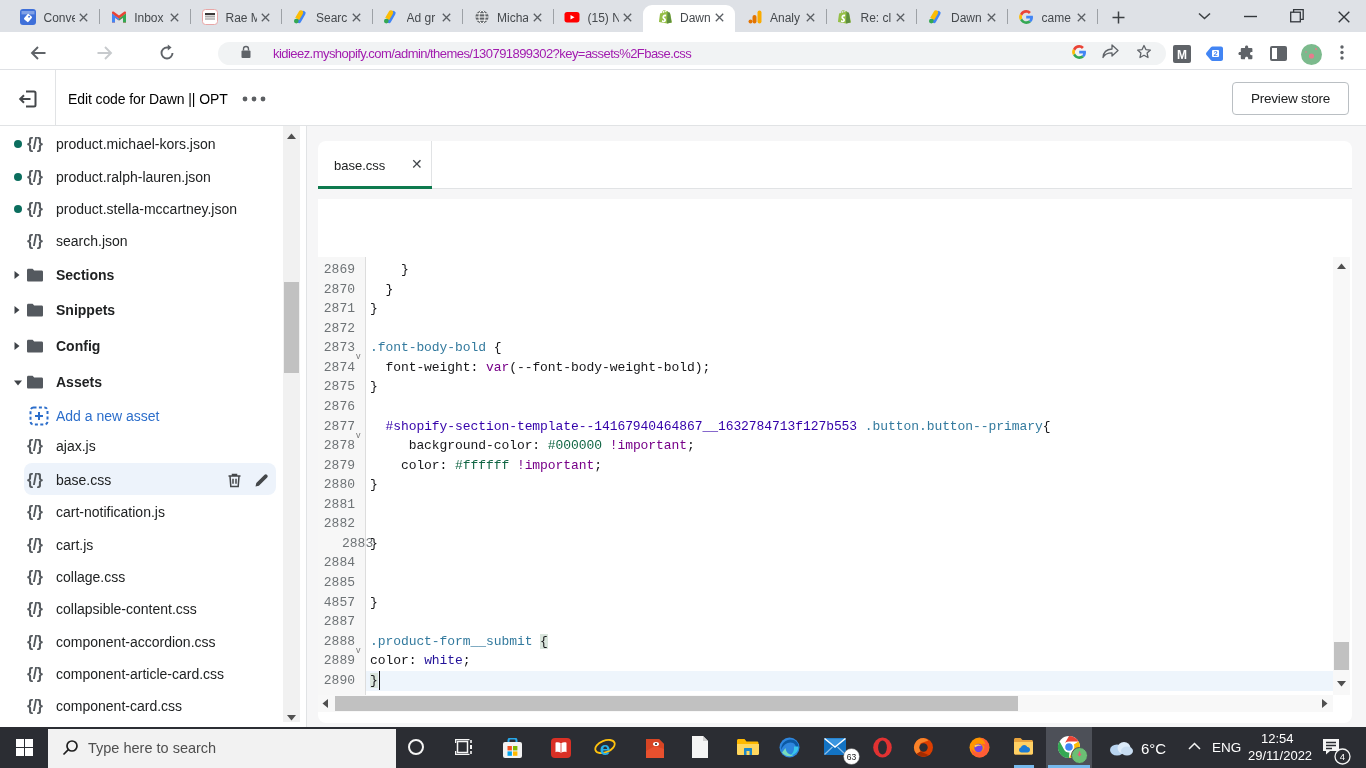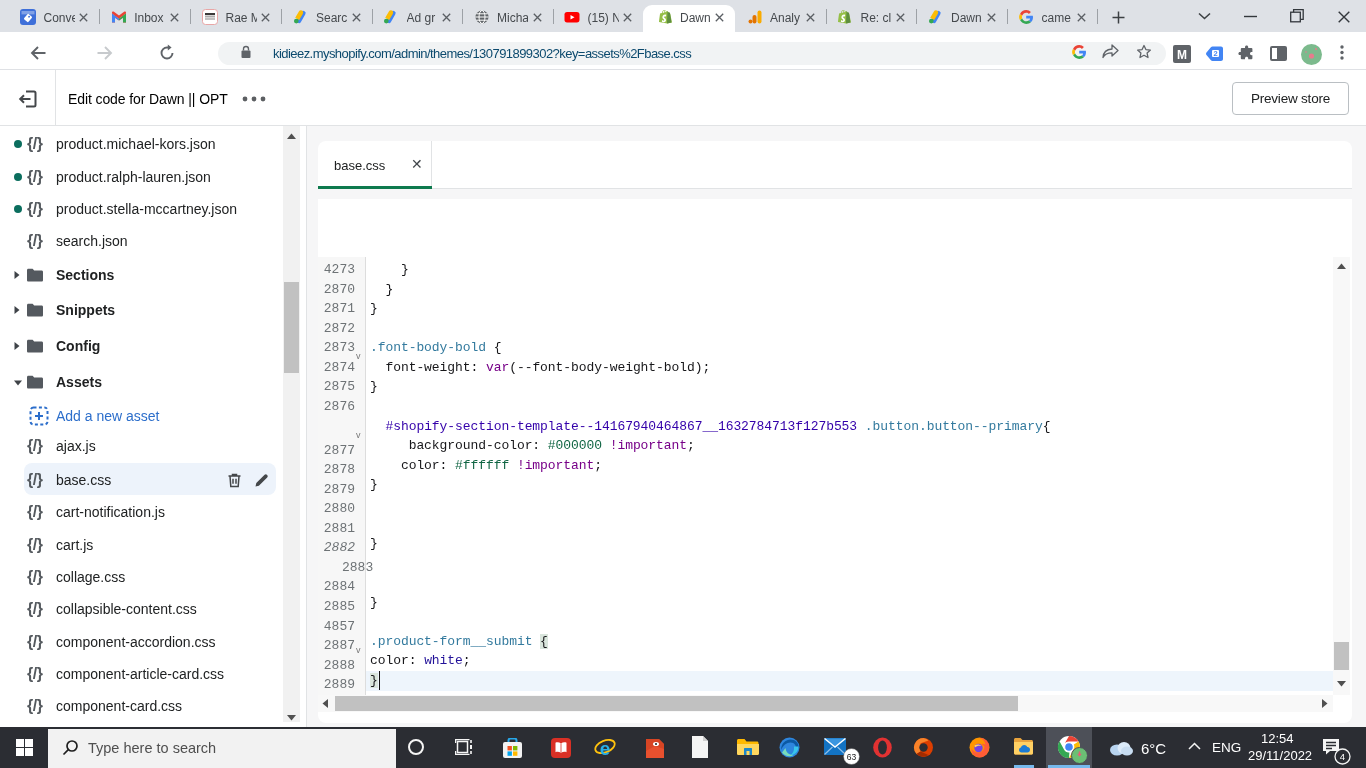--- a/index.html
+++ b/index.html
@@ -12,21 +12,21 @@
 .tabtitle { position:absolute; top:11px; font-size:12px; color:#45494d; white-space:nowrap; overflow:hidden; width:31px; }
 .tabx { position:absolute; top:13px; }
 .tabsep { position:absolute; top:9px; width:1px; height:15px; background:#9da1a6; }
 .fav { position:absolute; top:9px; width:16px; height:16px; }
 #activetab { position:absolute; left:643px; top:5px; width:92px; height:27px; background:#fff; border-radius:9px 9px 0 0; }
 .winglyph { position:absolute; color:#33373c; }
 
 
 #toolbar { position:absolute; top:32px; left:0; width:1366px; height:38px; background:#fff; border-bottom:1px solid #dfe1e5; }
 #omnibox { position:absolute; left:218px; top:42px; width:948px; height:23px; background:#f1f3f4; border-radius:12px; }
-#url { position:absolute; left:273px; top:46px; font-size:13px; color:#0c4a6e; letter-spacing:-0.55px; }
+#url { position:absolute; left:273px; top:46px; font-size:13px; color:#a21caf; letter-spacing:-0.55px; }
 .tbi { position:absolute; }
 
 
 #pageheader { position:absolute; top:70px; left:0; width:1366px; height:56px; background:#fff; border-bottom:1px solid #e1e3e5; }
 #hdrdivider { position:absolute; left:55px; top:70px; width:1px; height:56px; background:#e1e3e5; }
 #hdrtitle { position:absolute; left:68px; top:91px; font-size:14px; letter-spacing:-0.1px; color:#000000; }
 #hdrdots { position:absolute; left:242px; top:96px; }
 #previewbtn { position:absolute; left:1232px; top:82px; width:117px; height:33px; background:#fff; border:1px solid #babfc3; border-radius:4px; font-size:13.5px; letter-spacing:-0.2px; font-weight:500; color:#202223; text-align:center; line-height:31px; }
 
 
@@ -536,34 +536,34 @@
     <div class="ftab"></div>
     <div style="position:absolute;left:16px;top:17px;font-size:13px;color:#202223;">base.css</div>
     <div style="position:absolute;left:93px;top:15px;font-size:14px;color:#42474c;">✕</div>
     <div id="greenline"></div>
   </div>
   <div id="mainpanel">
     <div id="editor">
       <div id="activeline"></div>
       <div id="gutter"></div>
       <div id="gutternums">
-          <div style="height:19.571px;">4273</div>
+          <div style="height:19.571px;">2869</div>
           <div style="height:19.571px;">2870</div>
           <div style="height:19.571px;">2871</div>
           <div style="height:19.571px;">2872</div>
           <div style="height:19.571px;">2873</div>
           <div style="height:19.571px;">2874</div>
           <div style="height:19.571px;">2875</div>
           <div style="height:19.571px;">2876</div>
-          <div style="height:19.571px;margin-top:24px;">2877</div>
+          <div style="height:19.571px;">2877</div>
           <div style="height:19.571px;">2878</div>
           <div style="height:19.571px;">2879</div>
           <div style="height:19.571px;">2880</div>
           <div style="height:19.571px;">2881</div>
-          <div style="height:19.571px;font-style:italic;">2882</div>
+          <div style="height:19.571px;">2882</div>
           <div style="height:19.571px;margin-left:24px;">2883</div>
           <div style="height:19.571px;">2884</div>
           <div style="height:19.571px;">2885</div>
           <div style="height:19.571px;">4857</div>
           <div style="height:19.571px;">2887</div>
           <div style="height:19.571px;">2888</div>
           <div style="height:19.571px;">2889</div>
           <div style="height:19.571px;">2890</div>
         </div>
       <div id="folds">

